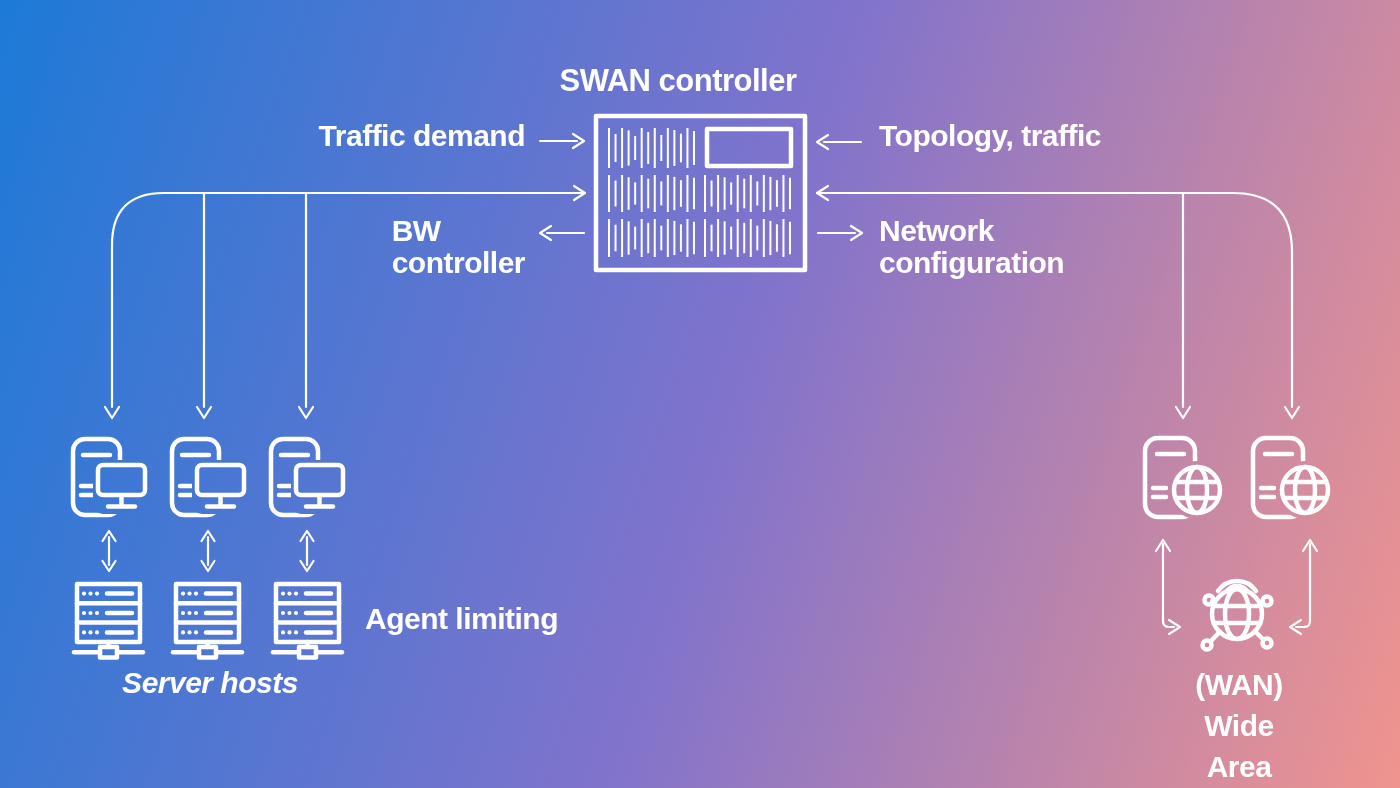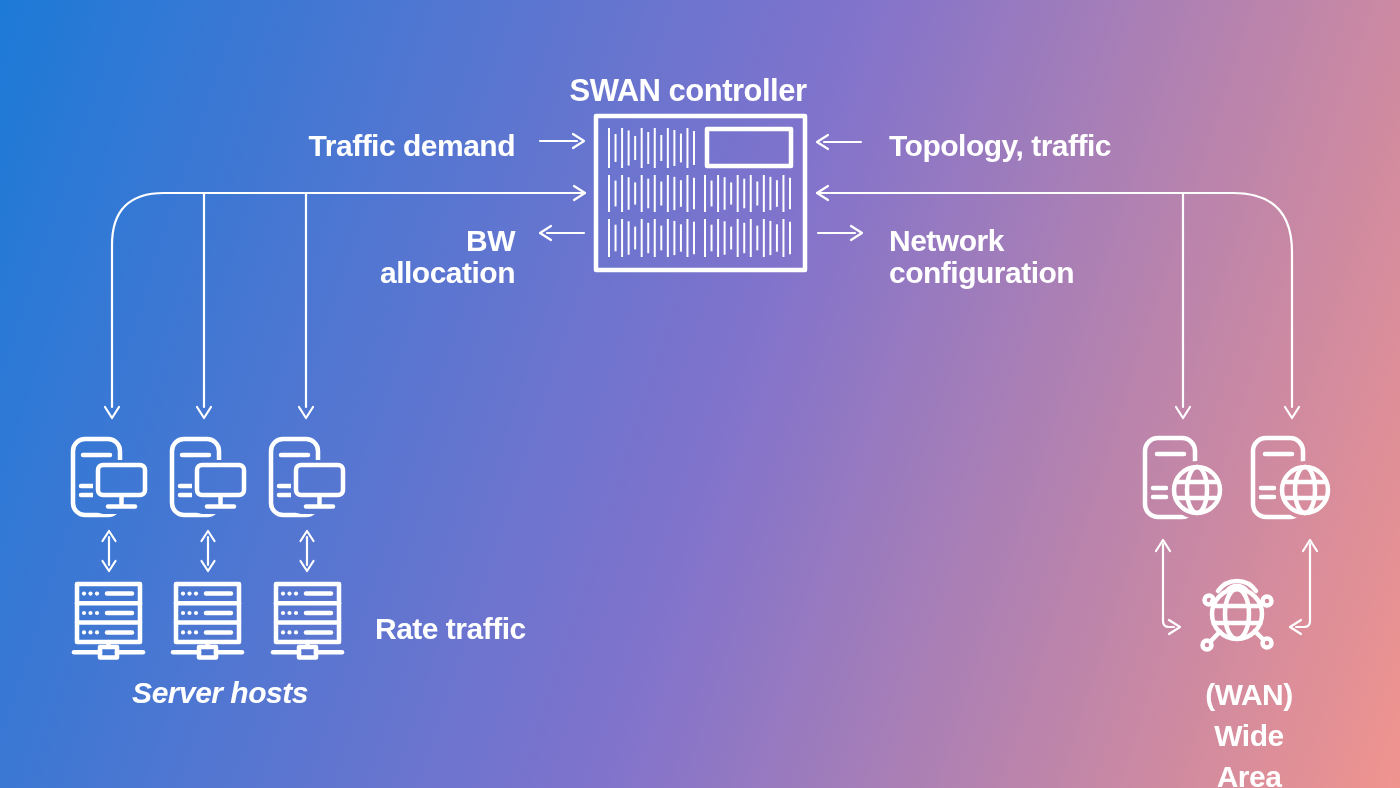--- a/index.html
+++ b/index.html
@@ -7,23 +7,23 @@
   }
   html,body{margin:0;padding:0;background:#222;}
   .stage{
     position:relative;width:1400px;height:788px;overflow:hidden;
     font-family:"Liberation Sans", sans-serif;
     background:linear-gradient(108deg,var(--bg-start) 0%,var(--bg-mid) 52%,var(--bg-end) 100%);
   }
   .stage > svg{position:absolute;left:0;top:0;}
   .label{
     position:absolute;color:var(--stroke);font-weight:bold;font-size:30px;
-    line-height:32px;letter-spacing:-0.5px;white-space:pre-line;margin:12px;
+    line-height:32px;letter-spacing:-0.5px;white-space:pre-line;margin:2px;
   }
-  .r{text-align:right;}
+  .r{text-align:left;}
   .c{text-align:center;}
   .st{stroke:var(--stroke);fill:none;stroke-width:4.5;stroke-linecap:round;stroke-linejoin:round;}
   .cn{stroke:var(--stroke);fill:none;stroke-width:2.2;stroke-linecap:round;stroke-linejoin:round;}
   .stripes{stroke:var(--stroke);stroke-width:2;}
 </style>
 </head>
 <body>
 
 <div class="stage">
 
@@ -278,26 +278,26 @@
     </g>
   </svg>
 
   <div class="label" style="left:676px;top:63px;transform:translateX(-50%);font-size:31px;">SWAN controller</div>
 
   <div class="label r" style="right:873px;top:118px;">Traffic demand</div>
 
   <div class="label" style="left:877px;top:118px;">Topology, traffic</div>
 
   <div class="label r" style="right:873px;top:213px;">BW
-allocation</div>
+controller</div>
 
   <div class="label" style="left:877px;top:213px;">Network
 configuration</div>
 
 
-  <div class="label" style="left:363px;top:601px;">Rate traffic</div>
+  <div class="label" style="left:363px;top:601px;">Agent limiting</div>
 
   <div class="label c" style="left:208px;top:665px;transform:translateX(-50%);font-style:italic;">Server hosts</div>
 
 
   <div class="label c" style="left:1237px;top:662px;transform:translateX(-50%);line-height:41px;">(WAN) Wide
 Area Network</div>
 </div>
 
 </body></html>

